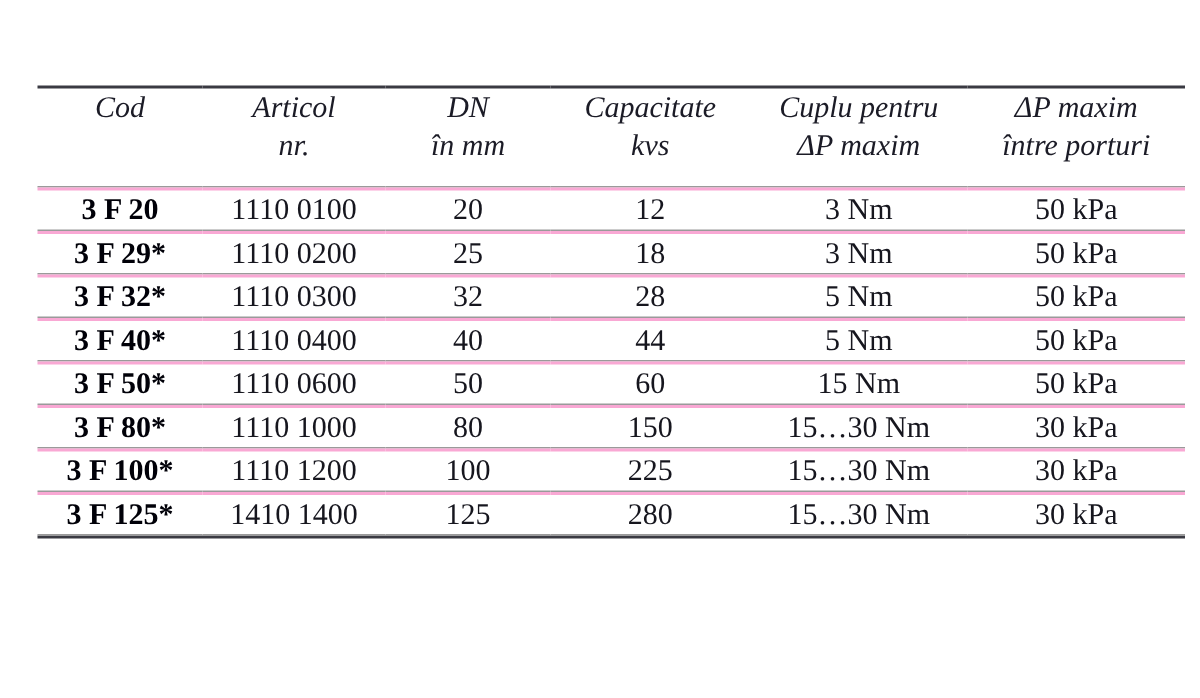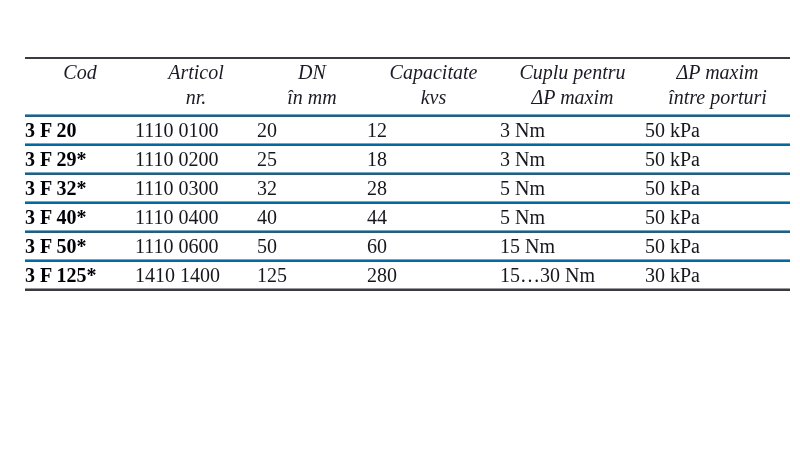--- a/index.html
+++ b/index.html
@@ -31,36 +31,36 @@
   table.spec col.c4 { width: 133px; }
   table.spec col.c5 { width: 145px; }
   table.spec col.c6 { width: 145px; }
   th {
     font-style: italic;
     font-weight: normal;
     font-size: 20px;
     color: #1b1b26;
     text-align: center;
     vertical-align: top;
-    padding: 1px 0 4px 0;
+    padding: 1px 0 14px 0;
     border-top: 2px solid #3a3a42;
     border-bottom: 1px solid #9a9a9a;
     line-height: 25px;
     height: 50px;
   }
   th .hline { min-height: 25px; }
   td {
     font-size: 20px;
     color: #16161e;
-    text-align: left;
+    text-align: center;
     vertical-align: middle;
     height: 26px;
     line-height: 26px;
     padding: 0;
-    border-top: 2px solid #0369a1;
+    border-top: 2px solid #f9a8d4;
     border-bottom: 1px solid #9a9a9a;
     white-space: nowrap;
     margin-top: 10px;
   }
   td.col-cod {
     font-weight: bold;
     color: #000008;
   }
 </style>
 </head>
@@ -139,20 +139,36 @@
         </tr>
         <tr>
           <td class="col-cod">3 F 50*</td>
           <td>1110 0600</td>
           <td>50</td>
           <td>60</td>
           <td>15 Nm</td>
           <td>50 kPa</td>
         </tr>
         <tr>
+          <td class="col-cod">3 F 80*</td>
+          <td>1110 1000</td>
+          <td>80</td>
+          <td>150</td>
+          <td>15…30 Nm</td>
+          <td>30 kPa</td>
+        </tr>
+        <tr>
+          <td class="col-cod">3 F 100*</td>
+          <td>1110 1200</td>
+          <td>100</td>
+          <td>225</td>
+          <td>15…30 Nm</td>
+          <td>30 kPa</td>
+        </tr>
+        <tr>
           <td class="col-cod">3 F 125*</td>
           <td>1410 1400</td>
           <td>125</td>
           <td>280</td>
           <td>15…30 Nm</td>
           <td>30 kPa</td>
         </tr>
       </tbody>
   </table>
 </div>

